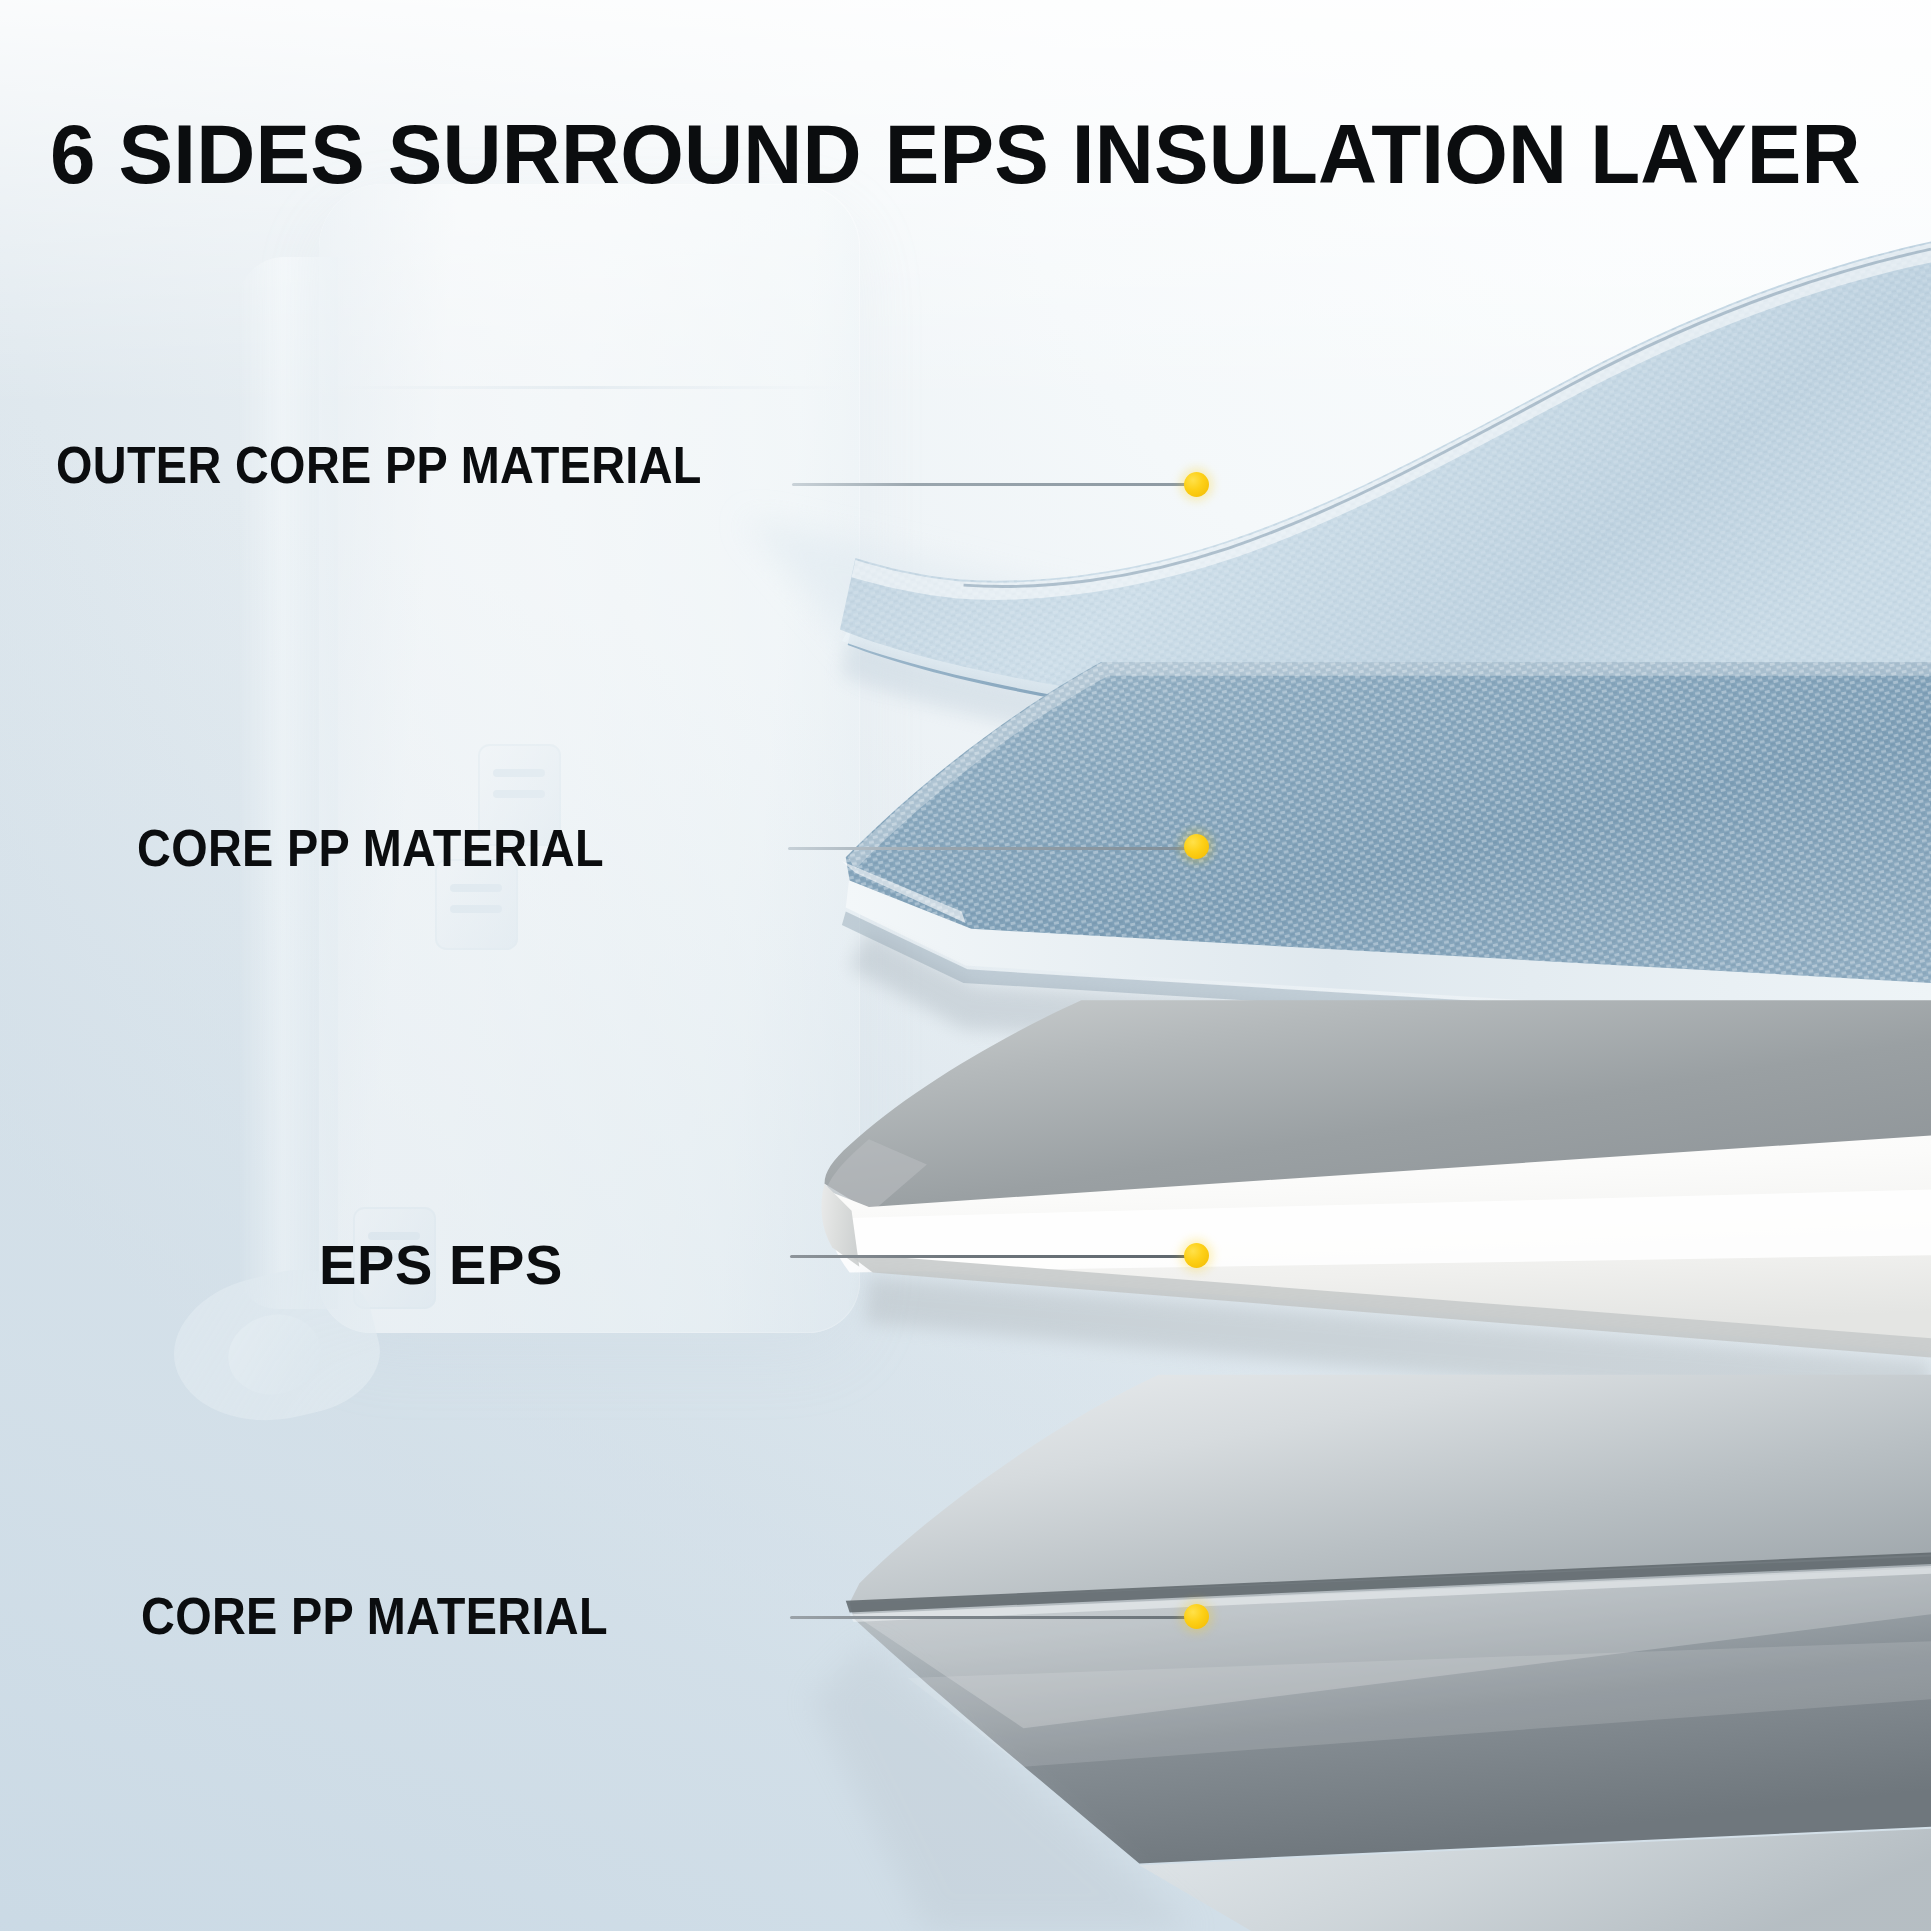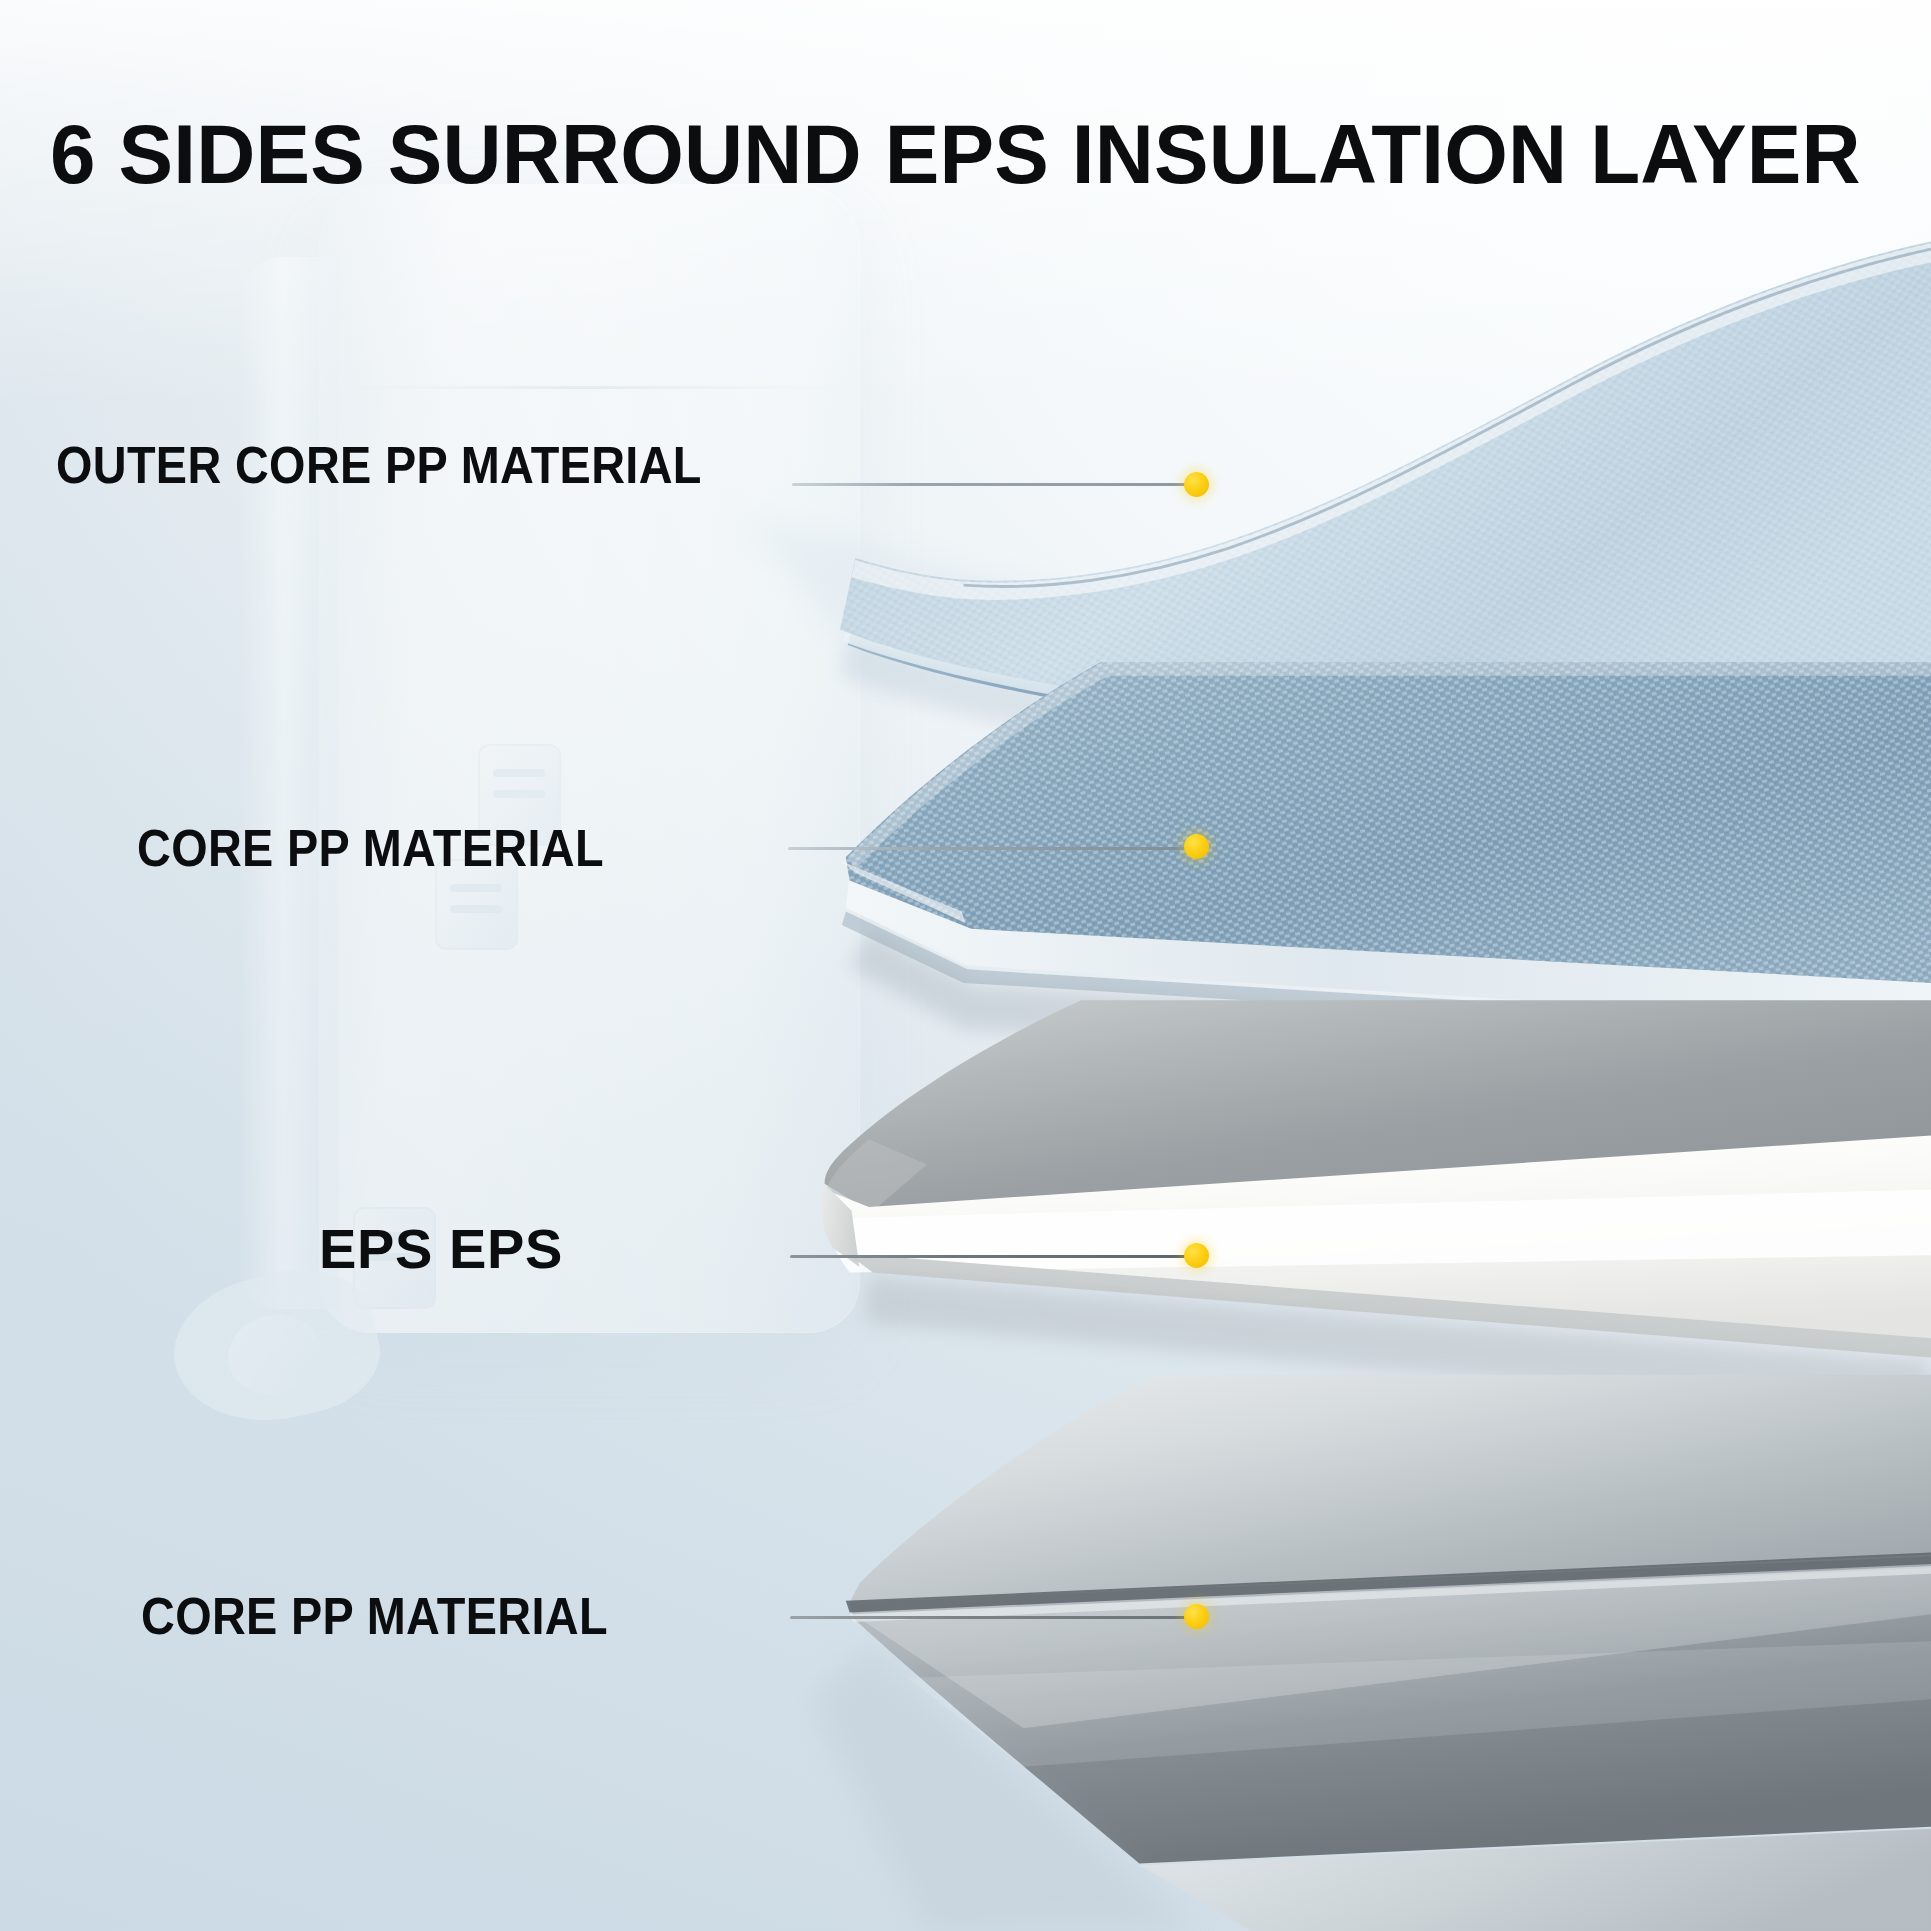--- a/index.html
+++ b/index.html
@@ -87,21 +87,21 @@
     position:absolute;color:#0b0d0f;font-weight:700;white-space:nowrap;line-height:1;
   }
   .lbl-cond{font-size:52px;letter-spacing:0.4px;transform:scaleX(.9);transform-origin:left center;}
   .lbl-wide{font-size:56px;letter-spacing:0.6px;}
 
   .l0{left:56px;top:465px;}
   .l1{left:137px;top:848px;}
   .l2{left:319px;top:1249px;}
   .l3{left:141px;top:1616px;}
   .l0,.l1,.l3{transform:translateY(-50%) scaleX(.9);transform-origin:left center;}
-  .l2{transform:translateY(-50%);}
+  .l2{transform:translateY(-50%);margin-top:16px;}
 
   
   .leader{position:absolute;height:2.9px;border-radius:1.9px;}
   .ld0{left:792px;top:483px;width:406px;background:linear-gradient(90deg,#c9d2d8 0%, #9aa6ae 30%, #8d99a2 100%);}
   .ld1{left:788px;top:847px;width:409px;background:linear-gradient(90deg,#c6d0d7 0%, #98a4ad 35%, #7f8d97 100%);}
   .ld2{left:790px;top:1255px;width:407px;background:linear-gradient(90deg,#8d949a 0%, #6e767c 40%, #5e666c 100%);}
   .ld3{left:790px;top:1616px;width:407px;background:linear-gradient(90deg,#9aa2a8 0%, #7c848a 40%, #6b7379 100%);}
 
   .dot{
     position:absolute;width:25px;height:25px;border-radius:50%;

